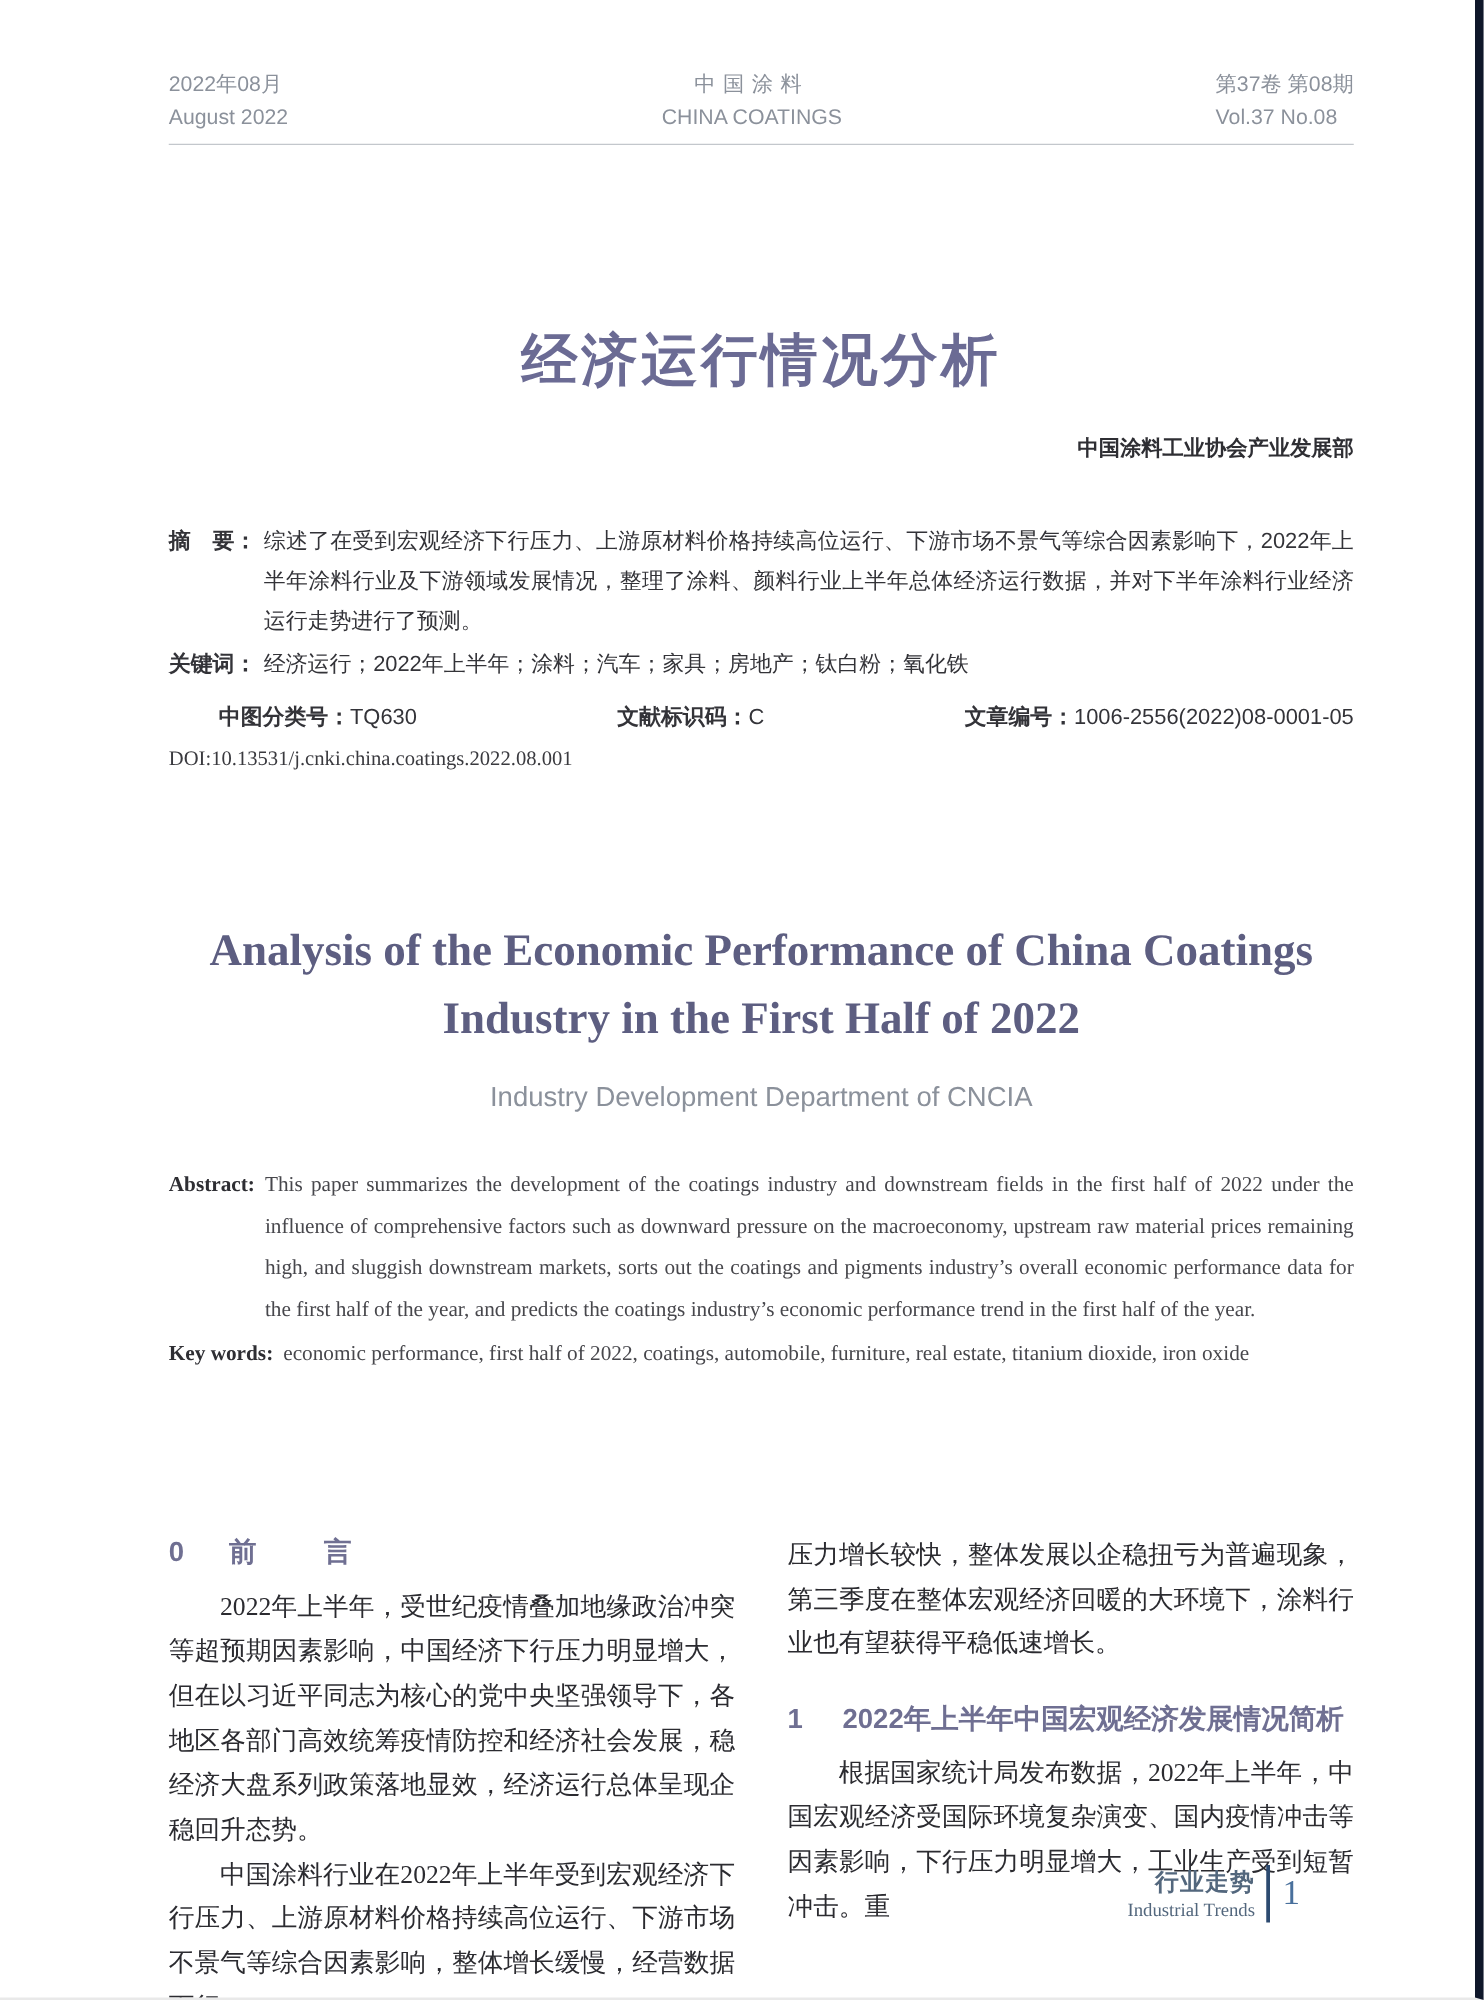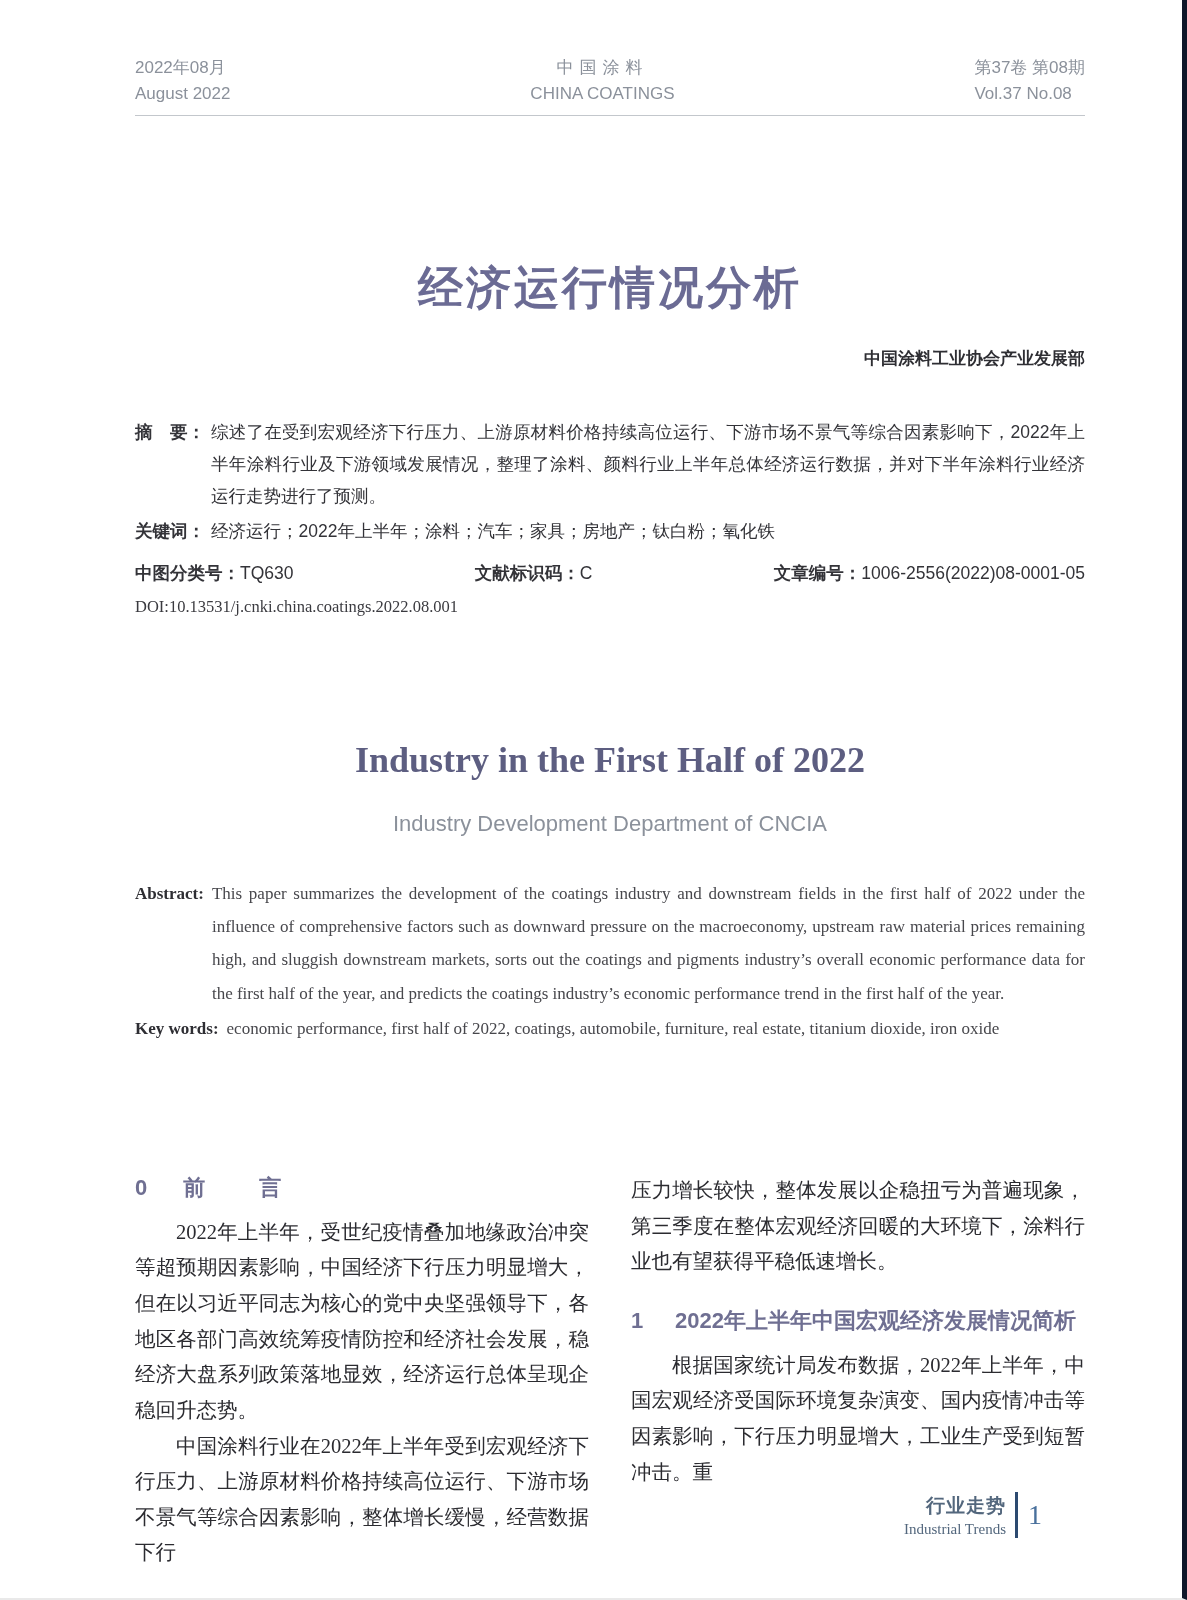--- a/index.html
+++ b/index.html
@@ -1,21 +1,21 @@
 <!DOCTYPE html>
 <html><head>
 <meta charset="utf-8">
 <style>
   * { margin: 0; padding: 0; box-sizing: border-box; }
   html, body { background: #ffffff; }
   body { width: 1187px; height: 1600px; position: relative; font-family: "Liberation Sans", sans-serif; }
   .page {
     width: 1187px; height: 1600px; background: #ffffff; position: relative;
     padding: 55px 97px 0 135px;
-    border-right: 5px solid #0f172a; border-bottom: 2px solid #e9e9e9;
+    border-right: 7px solid #0f172a; border-bottom: 2px solid #e9e9e9;
     overflow: hidden;
   }
   
   .jheader {
     display: flex; justify-content: space-between; align-items: flex-end;
     color: #8b919b; font-size: 17px; line-height: 1.55;
     border-bottom: 1px solid #c3c7cc; padding-bottom: 7px;
   }
   .jheader .cell { white-space: nowrap; }
   .jheader .cell.center { text-align: center; }
@@ -36,21 +36,21 @@
   .abs-row { display: flex; }
   .abs-row .lbl { font-weight: bold; white-space: nowrap; flex: 0 0 auto; margin-right: 6px; }
   .abs-row .txt { flex: 1 1 auto; text-align: justify; }
   .kw-cn { margin-top: 2px; font-size: 17.5px; line-height: 1.85; color: #333338; }
   .kw-cn .lbl { font-weight: bold; margin-right: 6px; }
   
   .meta-row {
     margin-top: 14px; display: flex; justify-content: space-between;
     font-size: 17.5px; color: #333338;
   }
-  .meta-row .lbl { font-weight: bold; }
+  .meta-row .lbl { font-weight: bold; margin-left: 40px; }
   .doi-line {
     margin-top: 12px; font-family: "Liberation Serif", serif;
     font-size: 16.5px; color: #3a3a3f;
   }
   
   .title-en {
     margin-top: 116px; text-align: center;
     font-family: "Liberation Serif", serif; font-weight: bold;
     font-size: 36px; line-height: 1.5; color: #5d5e81;
   }
@@ -136,20 +136,21 @@
     <span>
       <span class="lbl">文献标识码：</span><span>C</span>
     </span>
     <span>
       <span class="lbl">文章编号：</span><span>1006-2556(2022)08-0001-05</span>
     </span>
   </div>
   <div class="doi-line">DOI:10.13531/j.cnki.china.coatings.2022.08.001</div>
 
   <div class="title-en">
+    <div>Analysis of the Economic Performance of China Coatings</div>
     <div>Industry in the First Half of 2022</div>
   </div>
   <div class="author-en">Industry Development Department of CNCIA</div>
 
   <div class="abs-en">
     <div class="abs-row">
       <span class="lbl">Abstract:</span>
       <span class="txt">This paper summarizes the development of the coatings industry and downstream fields in the first half of 2022 under the influence of comprehensive factors such as downward pressure on the macroeconomy, upstream raw material prices remaining high, and sluggish downstream markets, sorts out the coatings and pigments industry’s overall economic performance data for the first half of the year, and predicts the coatings industry’s economic performance trend in the first half of the year.</span>
     </div>
   </div>

